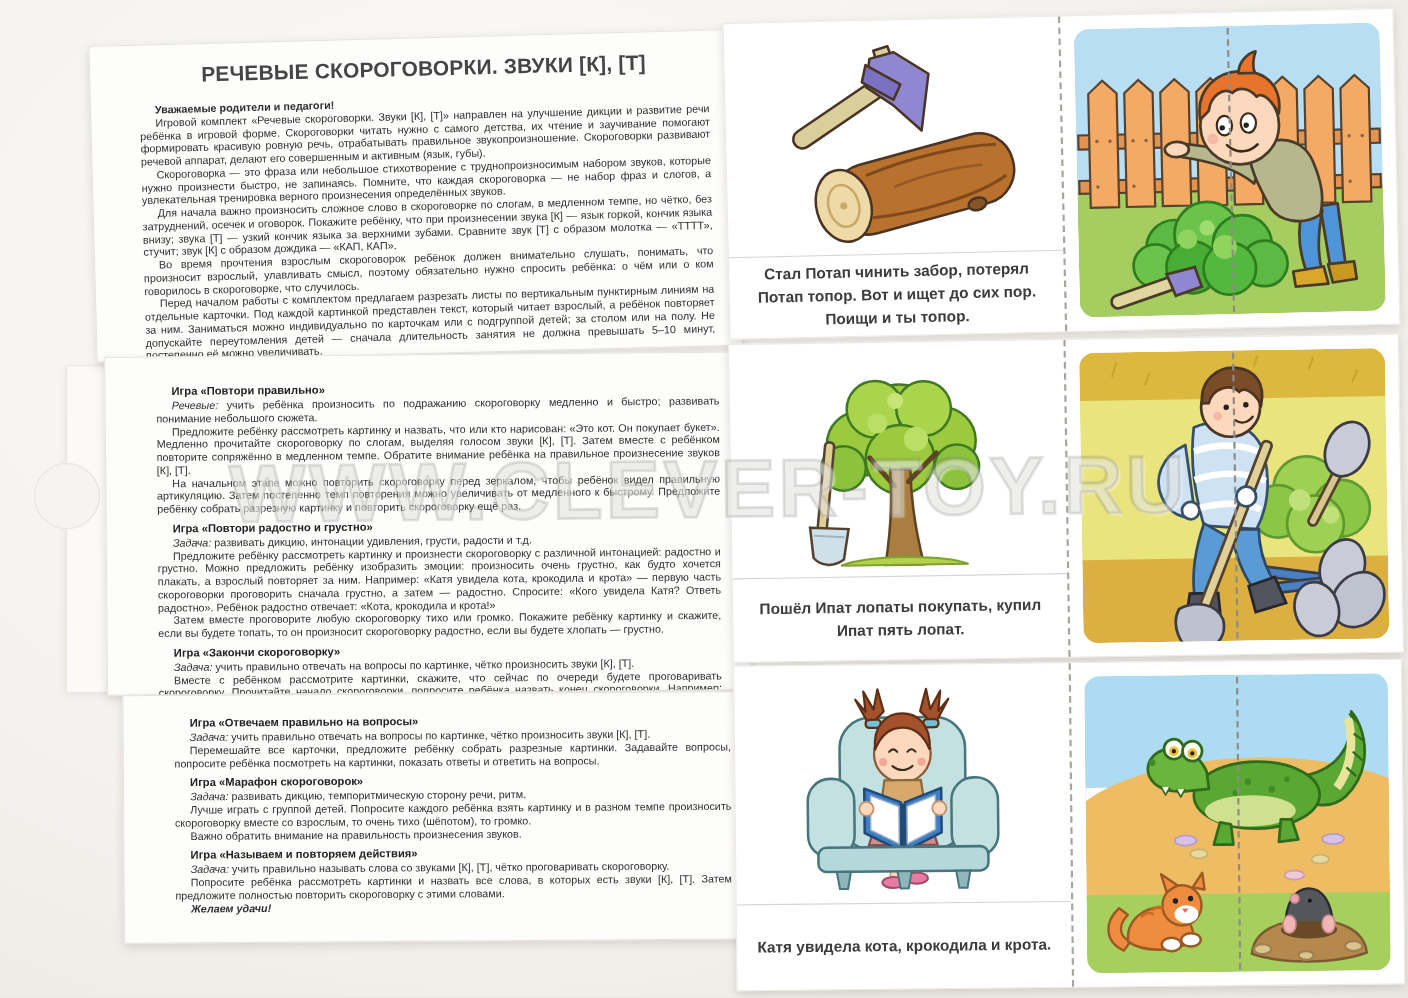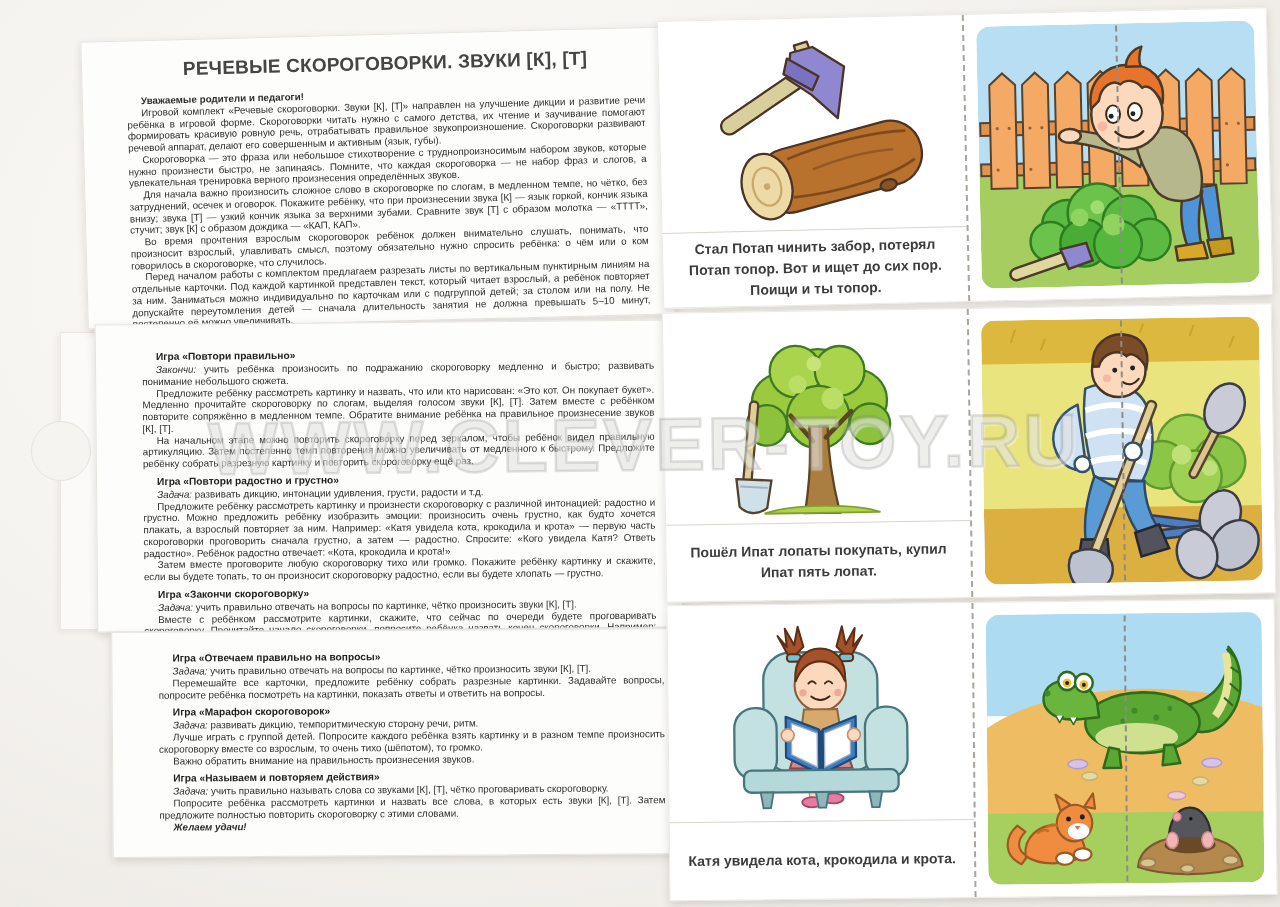--- a/index.html
+++ b/index.html
@@ -59,21 +59,21 @@
     <p>Игровой комплект «Речевые скороговорки. Звуки [К], [Т]» направлен на улучшение дикции и развитие речи ребёнка в игровой форме. Скороговорки читать нужно с самого детства, их чтение и заучивание помогают формировать красивую ровную речь, отрабатывать правильное звукопроизношение. Скороговорки развивают речевой аппарат, делают его совершенным и активным (язык, губы).</p>
     <p>Скороговорка — это фраза или небольшое стихотворение с труднопроизносимым набором звуков, которые нужно произнести быстро, не запинаясь. Помните, что каждая скороговорка — не набор фраз и слогов, а увлекательная тренировка верного произнесения определённых звуков.</p>
     <p>Для начала важно произносить сложное слово в скороговорке по слогам, в медленном темпе, но чётко, без затруднений, осечек и оговорок. Покажите ребёнку, что при произнесении звука [К] — язык горкой, кончик языка внизу; звука [Т] — узкий кончик языка за верхними зубами. Сравните звук [Т] с образом молотка — «ТТТТ», стучит; звук [К] с образом дождика — «КАП, КАП».</p>
     <p>Во время прочтения взрослым скороговорок ребёнок должен внимательно слушать, понимать, что произносит взрослый, улавливать смысл, поэтому обязательно нужно спросить ребёнка: о чём или о ком говорилось в скороговорке, что случилось.</p>
     <p>Перед началом работы с комплектом предлагаем разрезать листы по вертикальным пунктирным линиям на отдельные карточки. Под каждой картинкой представлен текст, который читает взрослый, а ребёнок повторяет за ним. Заниматься можно индивидуально по карточкам или с подгруппой детей; за столом или на полу. Не допускайте переутомления детей — сначала длительность занятия не должна превышать 5–10 минут, постепенно её можно увеличивать.</p>
   </section>
 
   <section class="sheet sheet2">
     <div class="game">
       <h2>Игра «Повтори правильно»</h2>
-      <p class="task"><em>Закончи:</em> <span>учить ребёнка произносить по подражанию скороговорку медленно и быстро; развивать понимание небольшого сюжета.</span></p>
+      <p class="task"><em>Речевые:</em> <span>учить ребёнка произносить по подражанию скороговорку медленно и быстро; развивать понимание небольшого сюжета.</span></p>
       <p>Предложите ребёнку рассмотреть картинку и назвать, что или кто нарисован: «Это кот. Он покупает букет». Медленно прочитайте скороговорку по слогам, выделяя голосом звуки [К], [Т]. Затем вместе с ребёнком повторите сопряжённо в медленном темпе. Обратите внимание ребёнка на правильное произнесение звуков [К], [Т].</p>
       <p>На начальном этапе можно повторить скороговорку перед зеркалом, чтобы ребёнок видел правильную артикуляцию. Затем постепенно темп повторения можно увеличивать от медленного к быстрому. Предложите ребёнку собрать разрезную картинку и повторить скороговорку ещё раз.</p>
     </div>
     <div class="game">
       <h2>Игра «Повтори радостно и грустно»</h2>
       <p class="task"><em>Задача:</em> <span>развивать дикцию, интонации удивления, грусти, радости и т.д.</span></p>
       <p>Предложите ребёнку рассмотреть картинку и произнести скороговорку с различной интонацией: радостно и грустно. Можно предложить ребёнку изобразить эмоции: произносить очень грустно, как будто хочется плакать, а взрослый повторяет за ним. Например: «Катя увидела кота, крокодила и крота» — первую часть скороговорки проговорить сначала грустно, а затем — радостно. Спросите: «Кого увидела Катя? Ответь радостно». Ребёнок радостно отвечает: «Кота, крокодила и крота!»</p>
       <p>Затем вместе проговорите любую скороговорку тихо или громко. Покажите ребёнку картинку и скажите, если вы будете топать, то он произносит скороговорку радостно, если вы будете хлопать — грустно.</p>
     </div>
     <div class="game">

